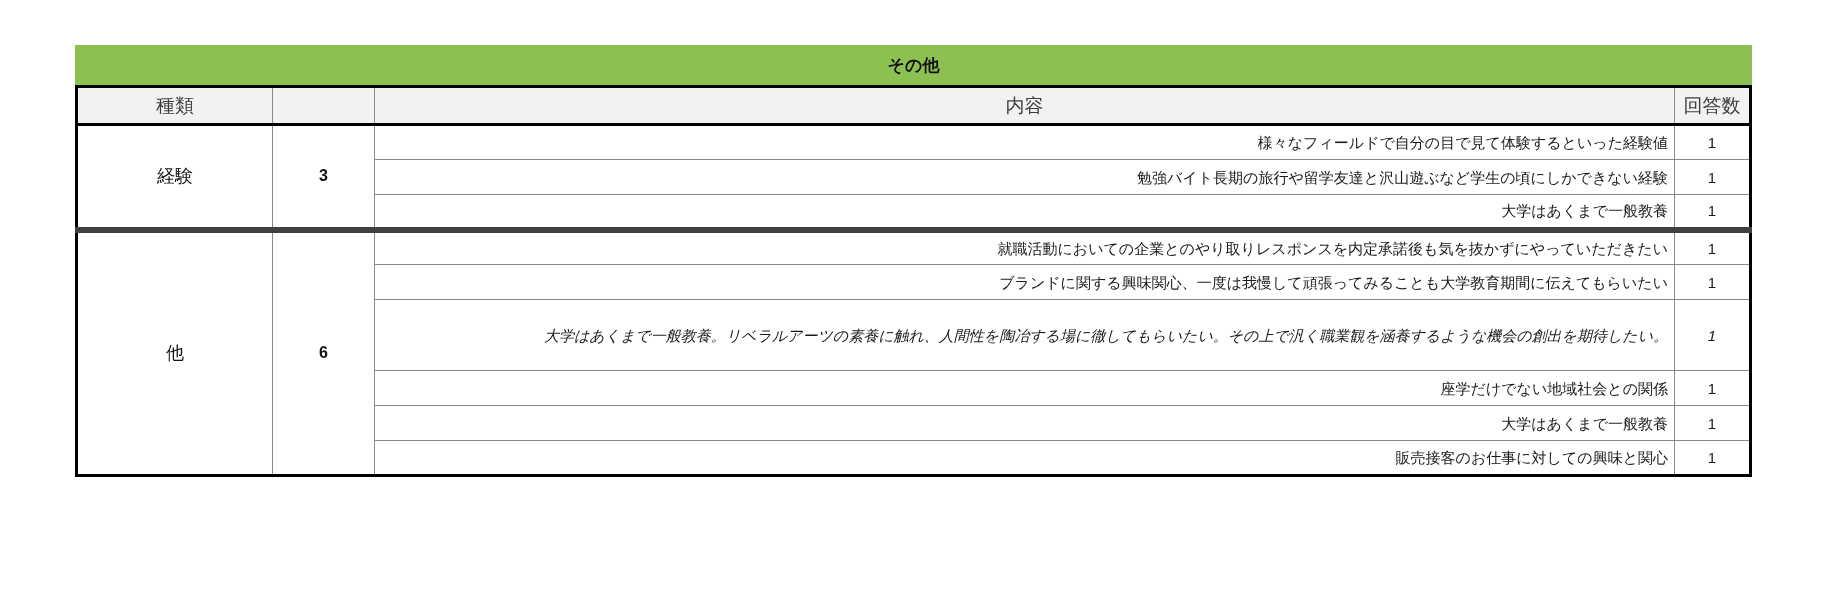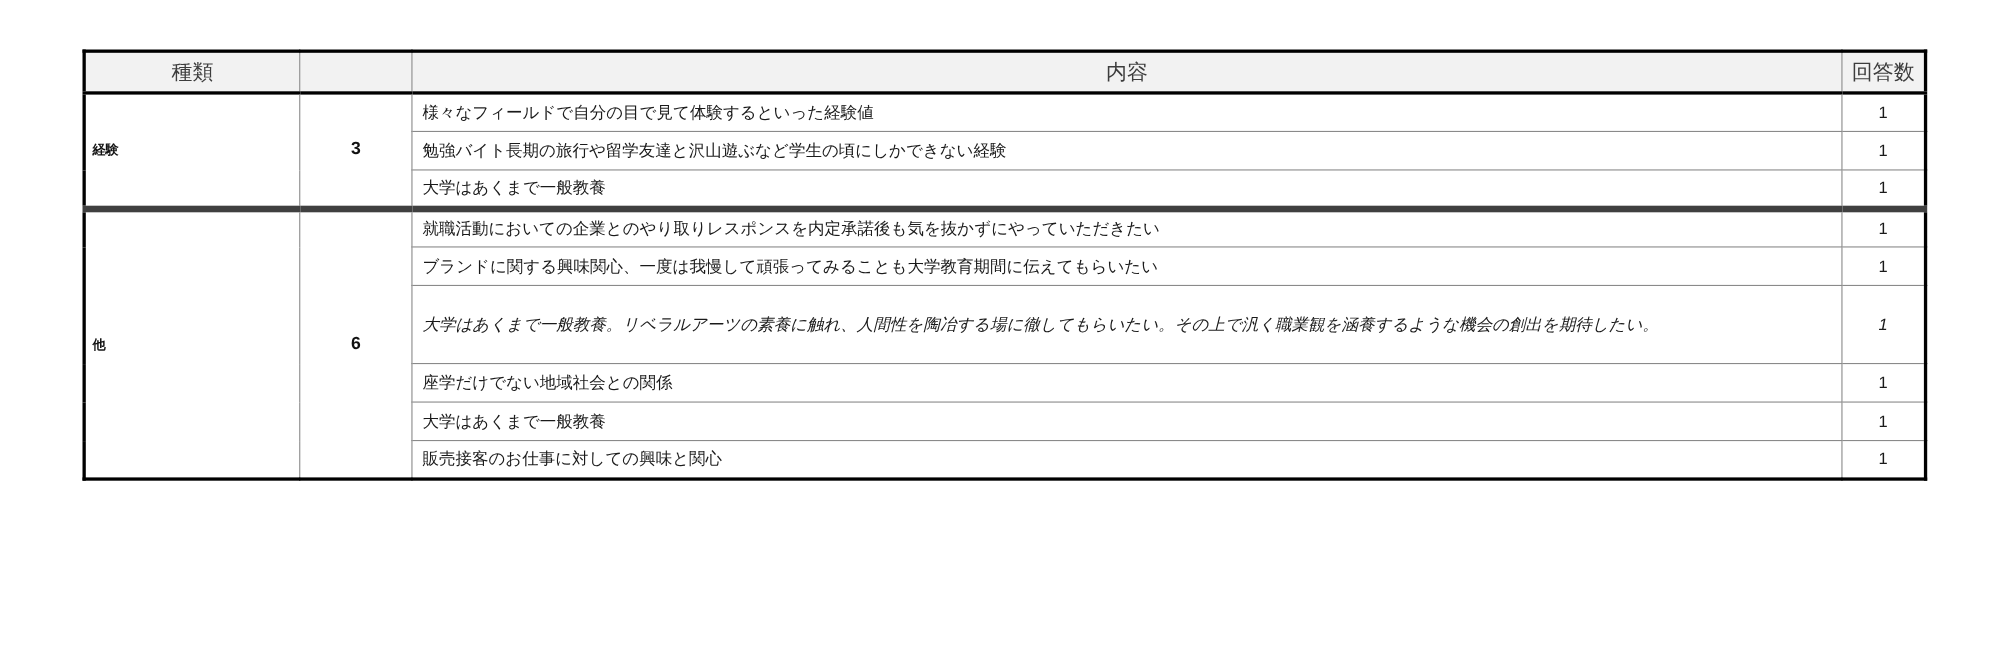--- a/index.html
+++ b/index.html
@@ -50,49 +50,52 @@
     background: #F2F2F2;
     border-bottom: 3px solid #000000;
     font-weight: normal;
     font-size: 19px;
     color: #3d3d3d;
     text-align: center;
   }
   tbody tr { height: 35px; }
   tbody tr.tall { height: 71px; font-style: italic; }
   td.gl {
-    text-align: left;
-    font-weight: bold;
-    font-size: 12px;
+    text-align: center;
+    font-weight: normal;
+    font-size: 18px;
     color: #111111;
   }
   td.gc {
     text-align: center;
     font-weight: bold;
     font-size: 16px;
     color: #111111;
   }
   td.ct {
-    text-align: left;
+    text-align: right;
     font-size: 15px;
     color: #1a1a1a;
     padding-left: 9px;
     line-height: 21px;
   }
   td.an {
     text-align: center;
     font-size: 15px;
     color: #1a1a1a;
   }
   tr.gstart td { border-top: 6px solid #404040; }
 </style>
 </head>
 <body>
 
 <div class="stage">
+  <div class="titlebar" style="background: rgb(140, 193, 82);">
+    <span>その他</span>
+  </div>
   <table class="resp">
     <colgroup>
       <col class="c-kind">
       <col class="c-count">
       <col class="c-content">
       <col class="c-answers">
     </colgroup>
     <thead>
       <tr>
         <th>種類</th>

